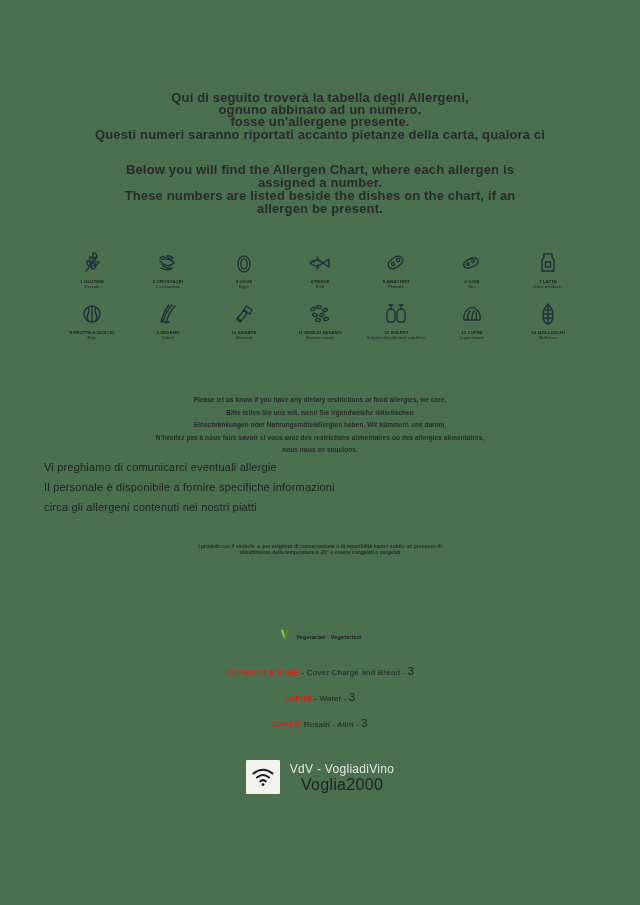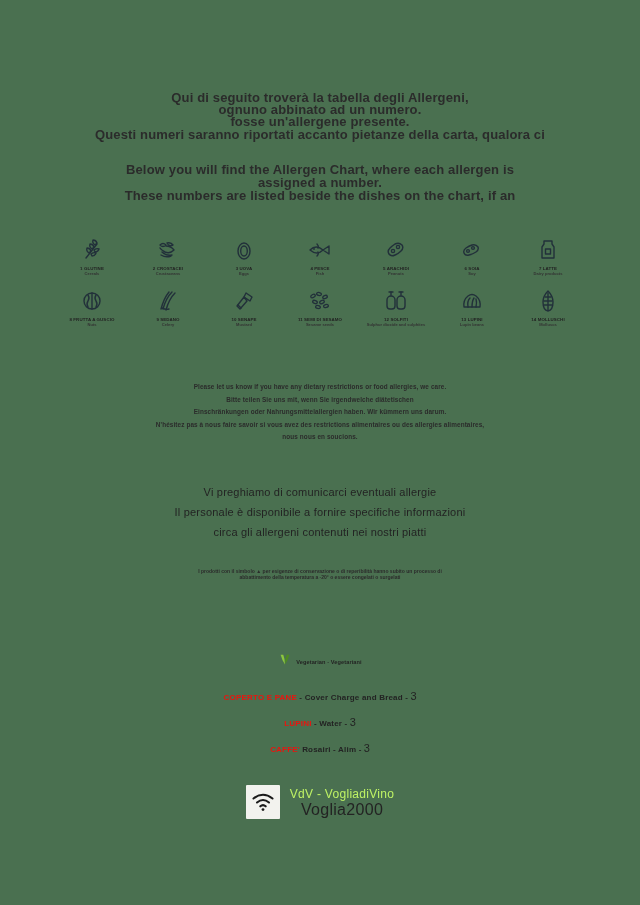--- a/index.html
+++ b/index.html
@@ -95,22 +95,21 @@
   .notice-line {
     font-size: 6.4px;
     font-weight: bold;
     line-height: 12.5px;
     color: #2b2b2b;
     letter-spacing: 0.1px;
   }
 
   
   .statement-block {
-    margin-top: 38px;
-    text-align: center;
+    text-align: left;
   }
   .statement-line {
     font-size: 11px;
     line-height: 20px;
     color: #232323;
     letter-spacing: 0.2px;
   }
 
   
   .fineprint-block {
@@ -147,26 +146,26 @@
   }
   .price-row {
     margin-bottom: 14px;
     font-size: 8px;
     line-height: 11px;
     white-space: nowrap;
   }
   .price-row:last-child { margin-bottom: 0; text-align: center; }
   .price-name {
     color: #e8150f;
-    font-weight: bold;
+    font-weight: normal;
     letter-spacing: 0.2px;
   }
   .price-desc {
     color: #232323;
-    font-weight: bold;
+    font-weight: normal;
     letter-spacing: 0.2px;
   }
   .price-value {
     color: #232323;
     font-size: 11px;
     font-weight: normal;
   }
 
   
   .wifi-block {
@@ -185,21 +184,21 @@
     justify-content: center;
     border-radius: 1px;
   }
   .wifi-text {
     display: flex;
     flex-direction: column;
     align-items: center;
   }
   .wifi-ssid {
     font-size: 12px;
-    color: #bef264;
+    color: #e5e5e5;
     letter-spacing: 0.3px;
     line-height: 15px;
   }
   .wifi-pass {
     font-size: 16px;
     color: #232323;
     letter-spacing: 0.3px;
     line-height: 15px;
   }
 </style>
@@ -212,20 +211,21 @@
     <div class="intro-line">Qui di seguito troverà la tabella degli Allergeni,</div>
     <div class="intro-line">ognuno abbinato ad un numero.</div>
     <div class="intro-line">fosse un'allergene presente.</div>
     <div class="intro-line">Questi numeri saranno riportati accanto pietanze della carta, qualora ci</div>
   </div>
 
   <div class="intro-block second">
     <div class="intro-line en">Below you will find the Allergen Chart, where each allergen is</div>
     <div class="intro-line en">assigned a number.</div>
     <div class="intro-line en">These numbers are listed beside the dishes on the chart, if an</div>
+    <div class="intro-line en">allergen be present.</div>
   </div>
 
   <div class="allergen-grid">
 
     <div class="allergen-row">
 
       <div class="allergen-cell">
         <div class="allergen-icon">
           <svg width="24" height="24" viewBox="0 0 24 24" fill="none" stroke="#22303a" stroke-width="1.4" stroke-linecap="round" stroke-linejoin="round">
             <path d="M6 20 L17 6"></path>

